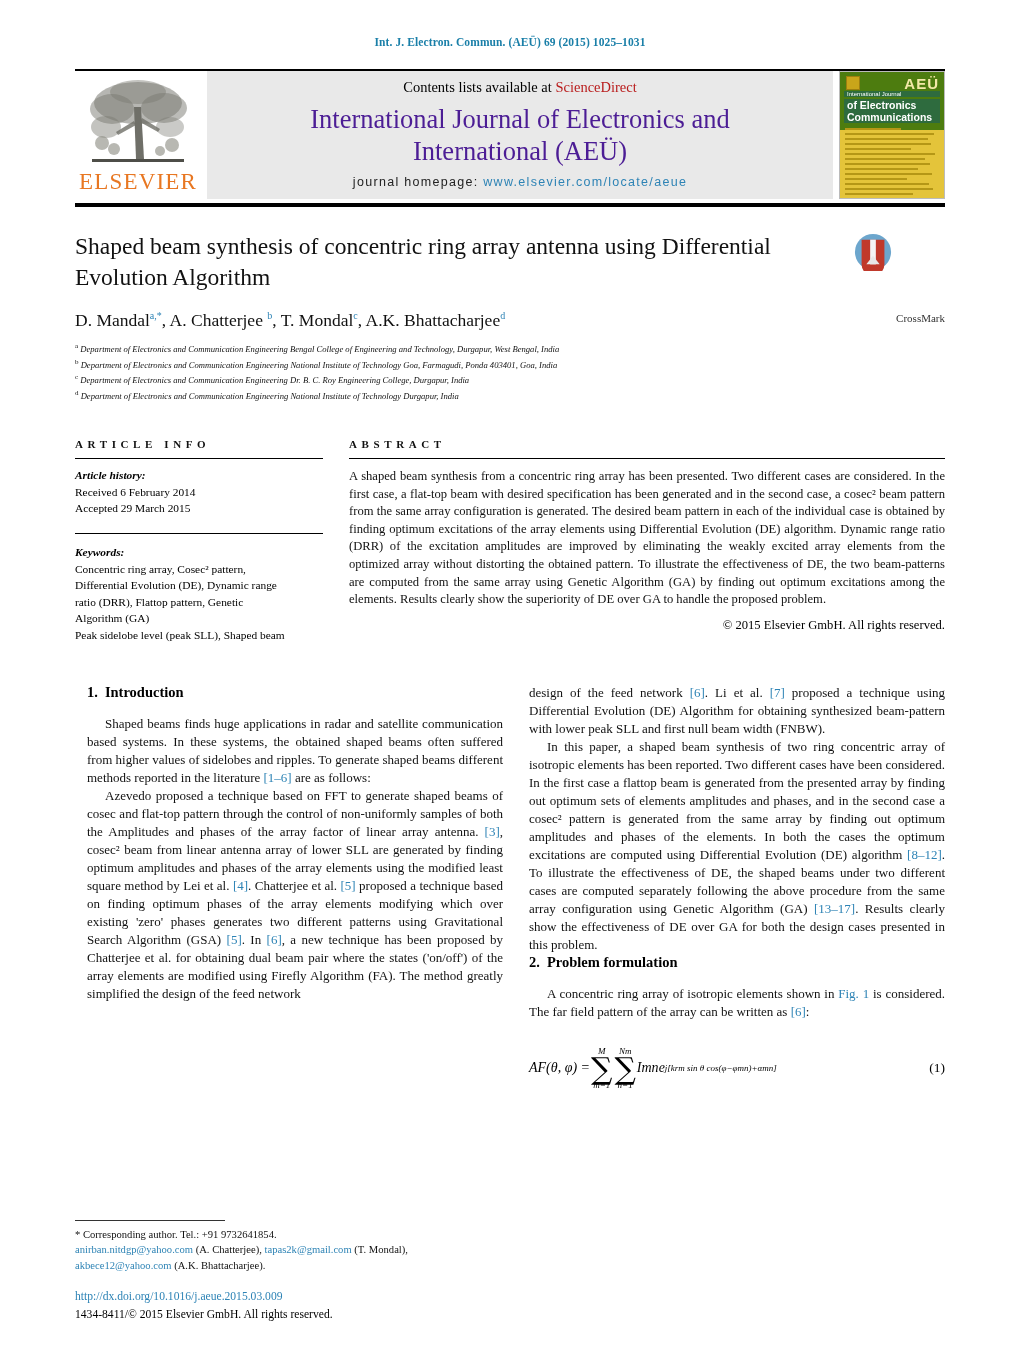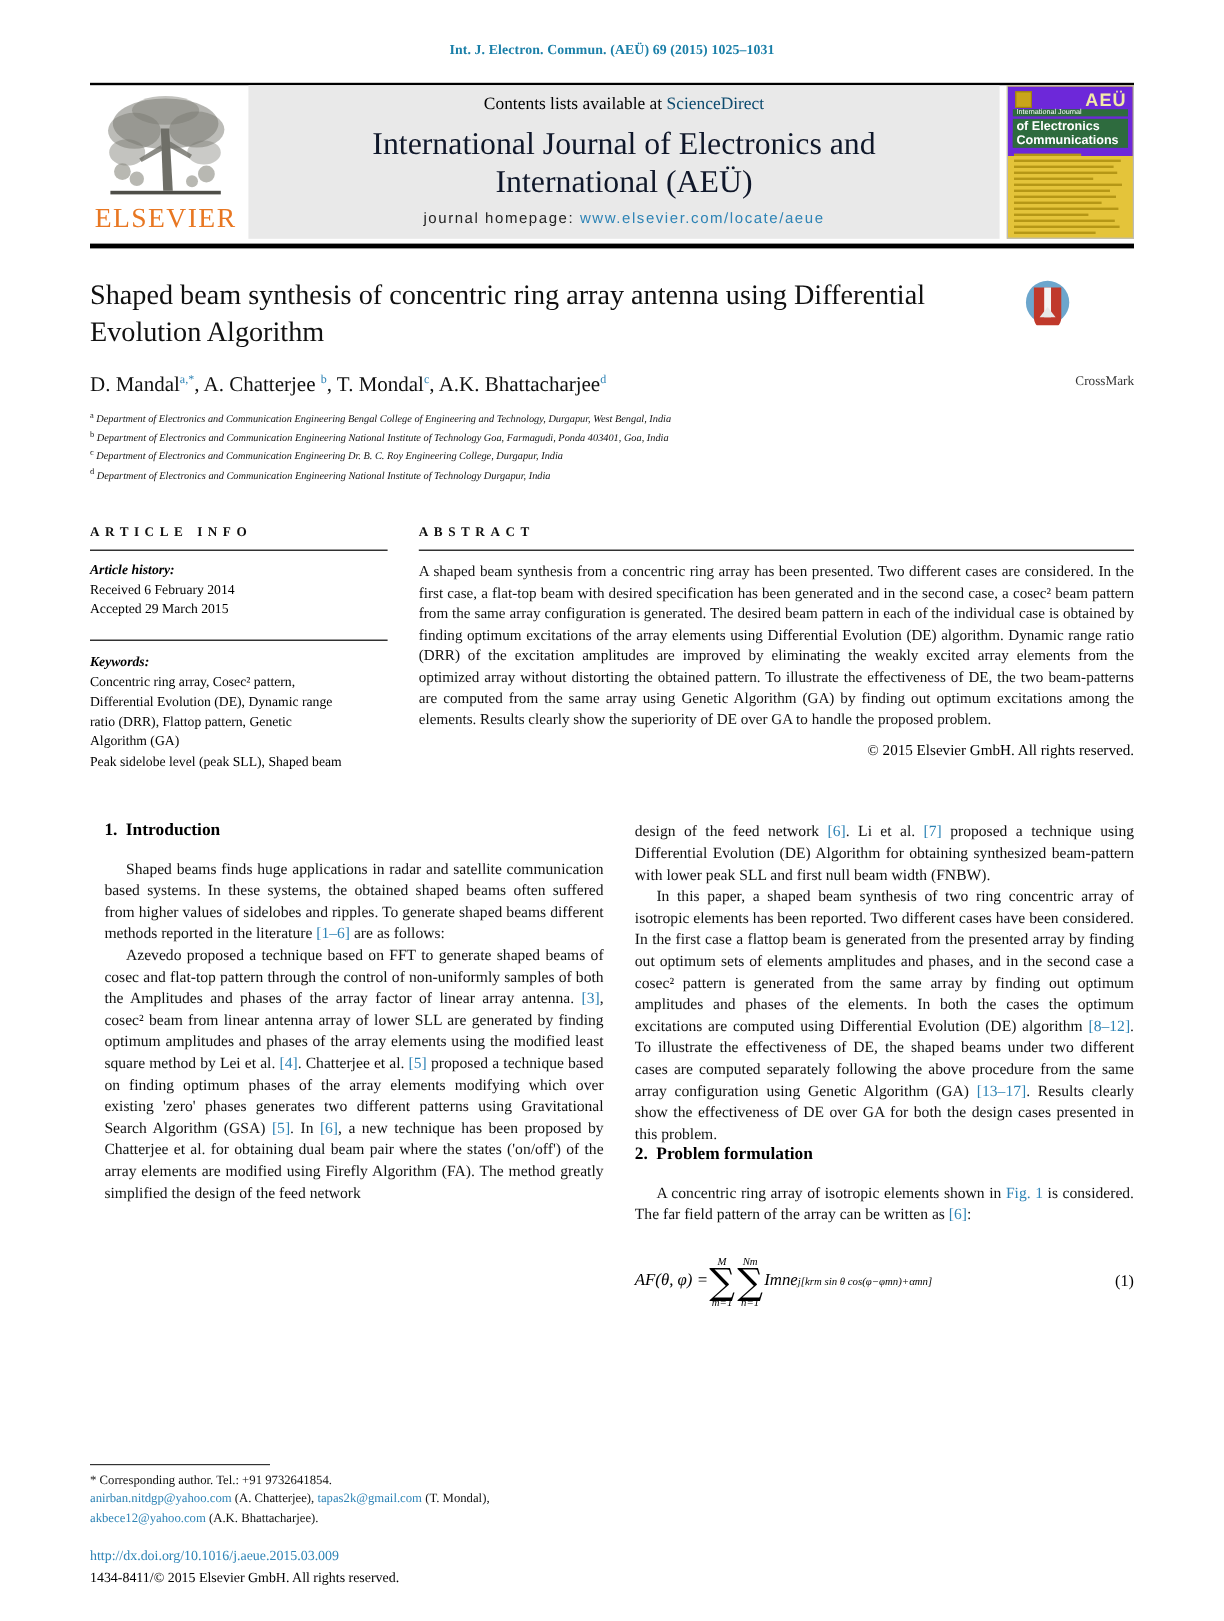--- a/index.html
+++ b/index.html
@@ -71,46 +71,46 @@
     justify-content: center;
     padding: 6px 10px 8px;
     box-sizing: border-box;
   }
   .contents-line {
     font-size: 14.5px;
     font-family: "Liberation Serif", serif;
     color: #000;
     margin-bottom: 6px;
   }
-  .contents-line .sd { color: #0c4a6e; }
+  .contents-line .sd { color: #b91c1c; }
   .journal-title {
     font-family: "Liberation Serif", serif;
     font-size: 26.5px;
     line-height: 1.18;
-    color: #0f172a;
+    color: #4c1d95;
     margin: 2px 0 8px;
   }
   .homepage-line {
     font-size: 12.5px;
     letter-spacing: 1.3px;
     font-family: "Liberation Sans", sans-serif;
   }
   .homepage-line .lbl { color: #222; }
   .homepage-line .url { color: #2d83b5; }
   .cover {
     width: 106px;
     flex: 0 0 106px;
     border: 1px solid #bbb;
     background: #e4c43a;
     position: relative;
     overflow: hidden;
     box-sizing: border-box;
   }
   .cover-top {
-    background: #6d28d9;
+    background: #4d7c0f;
     height: 46%;
     position: relative;
   }
   .cover-aeu {
     position: absolute;
     right: 5px; top: 3px;
     font-family: "Liberation Sans", sans-serif;
     font-weight: bold;
     font-size: 15px;
     color: #f3e9a8;

